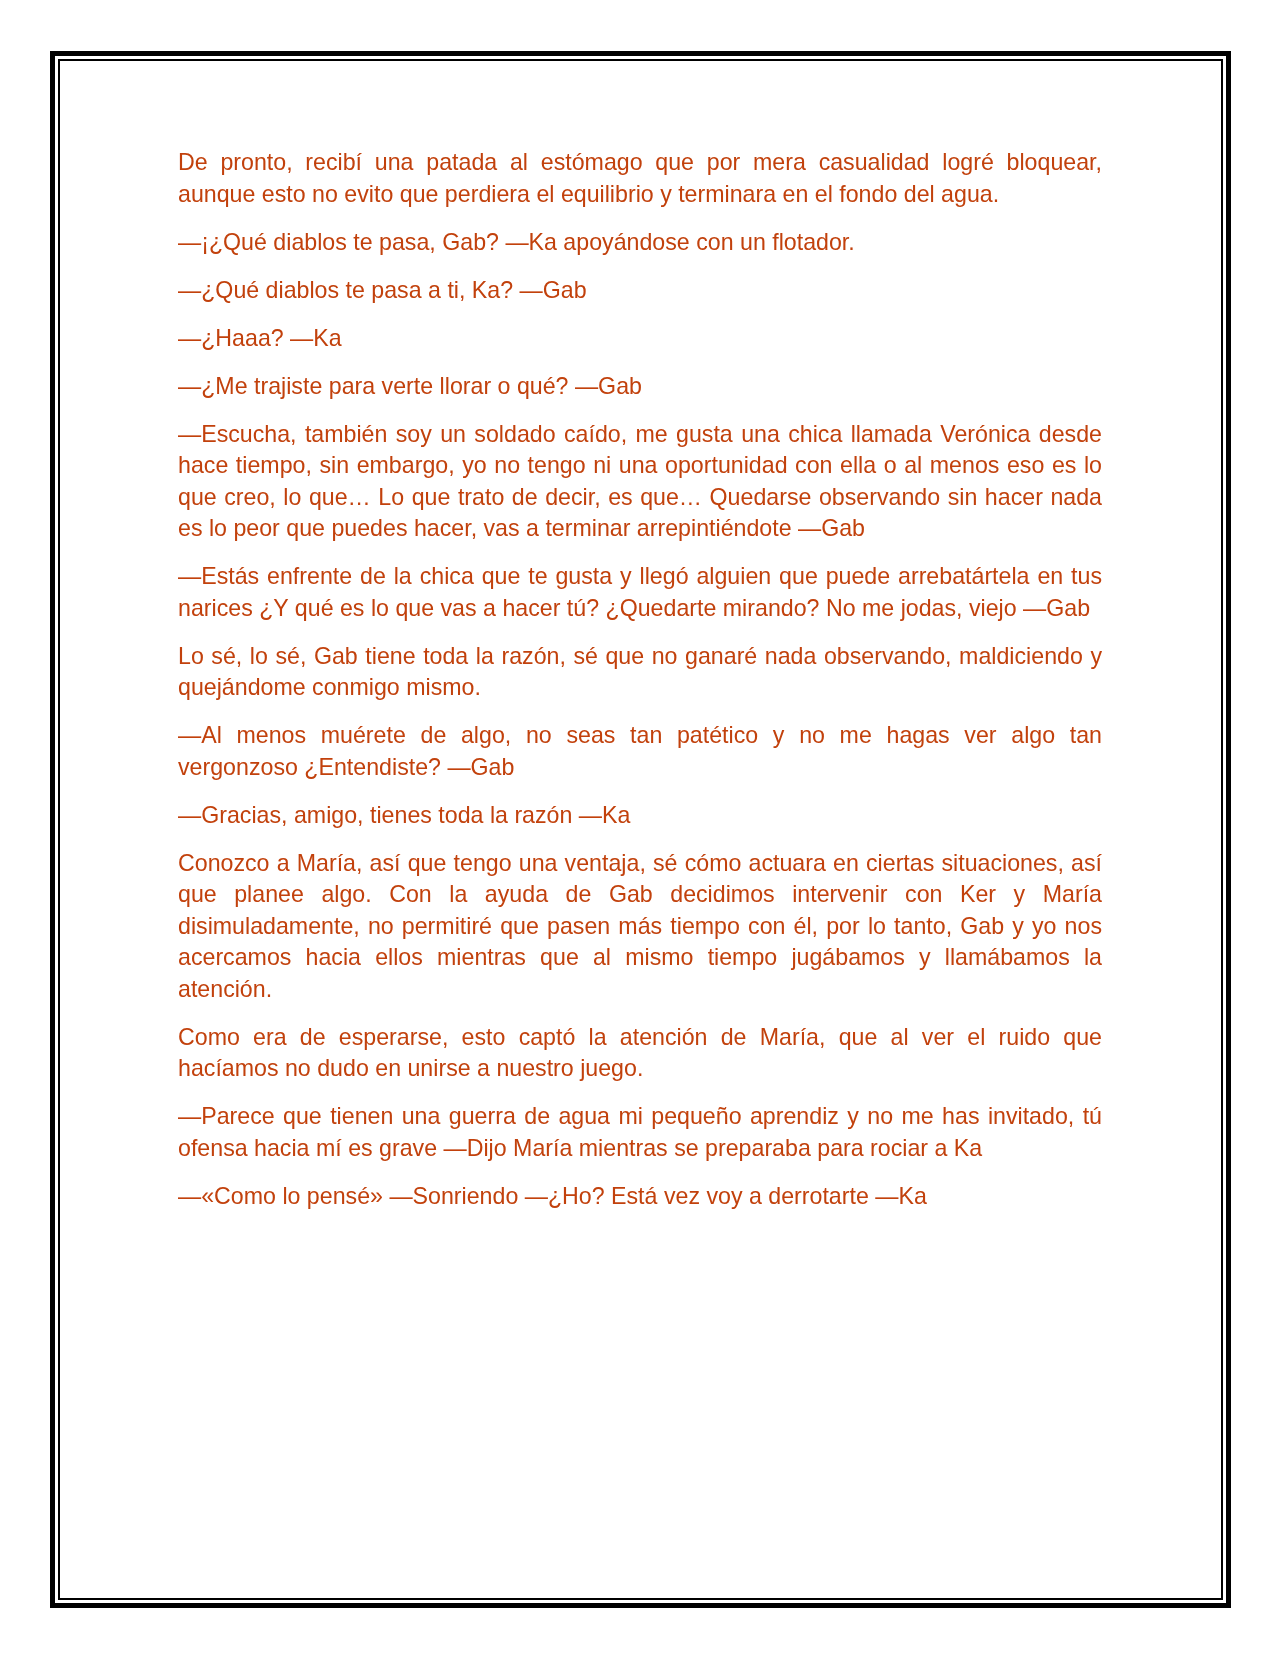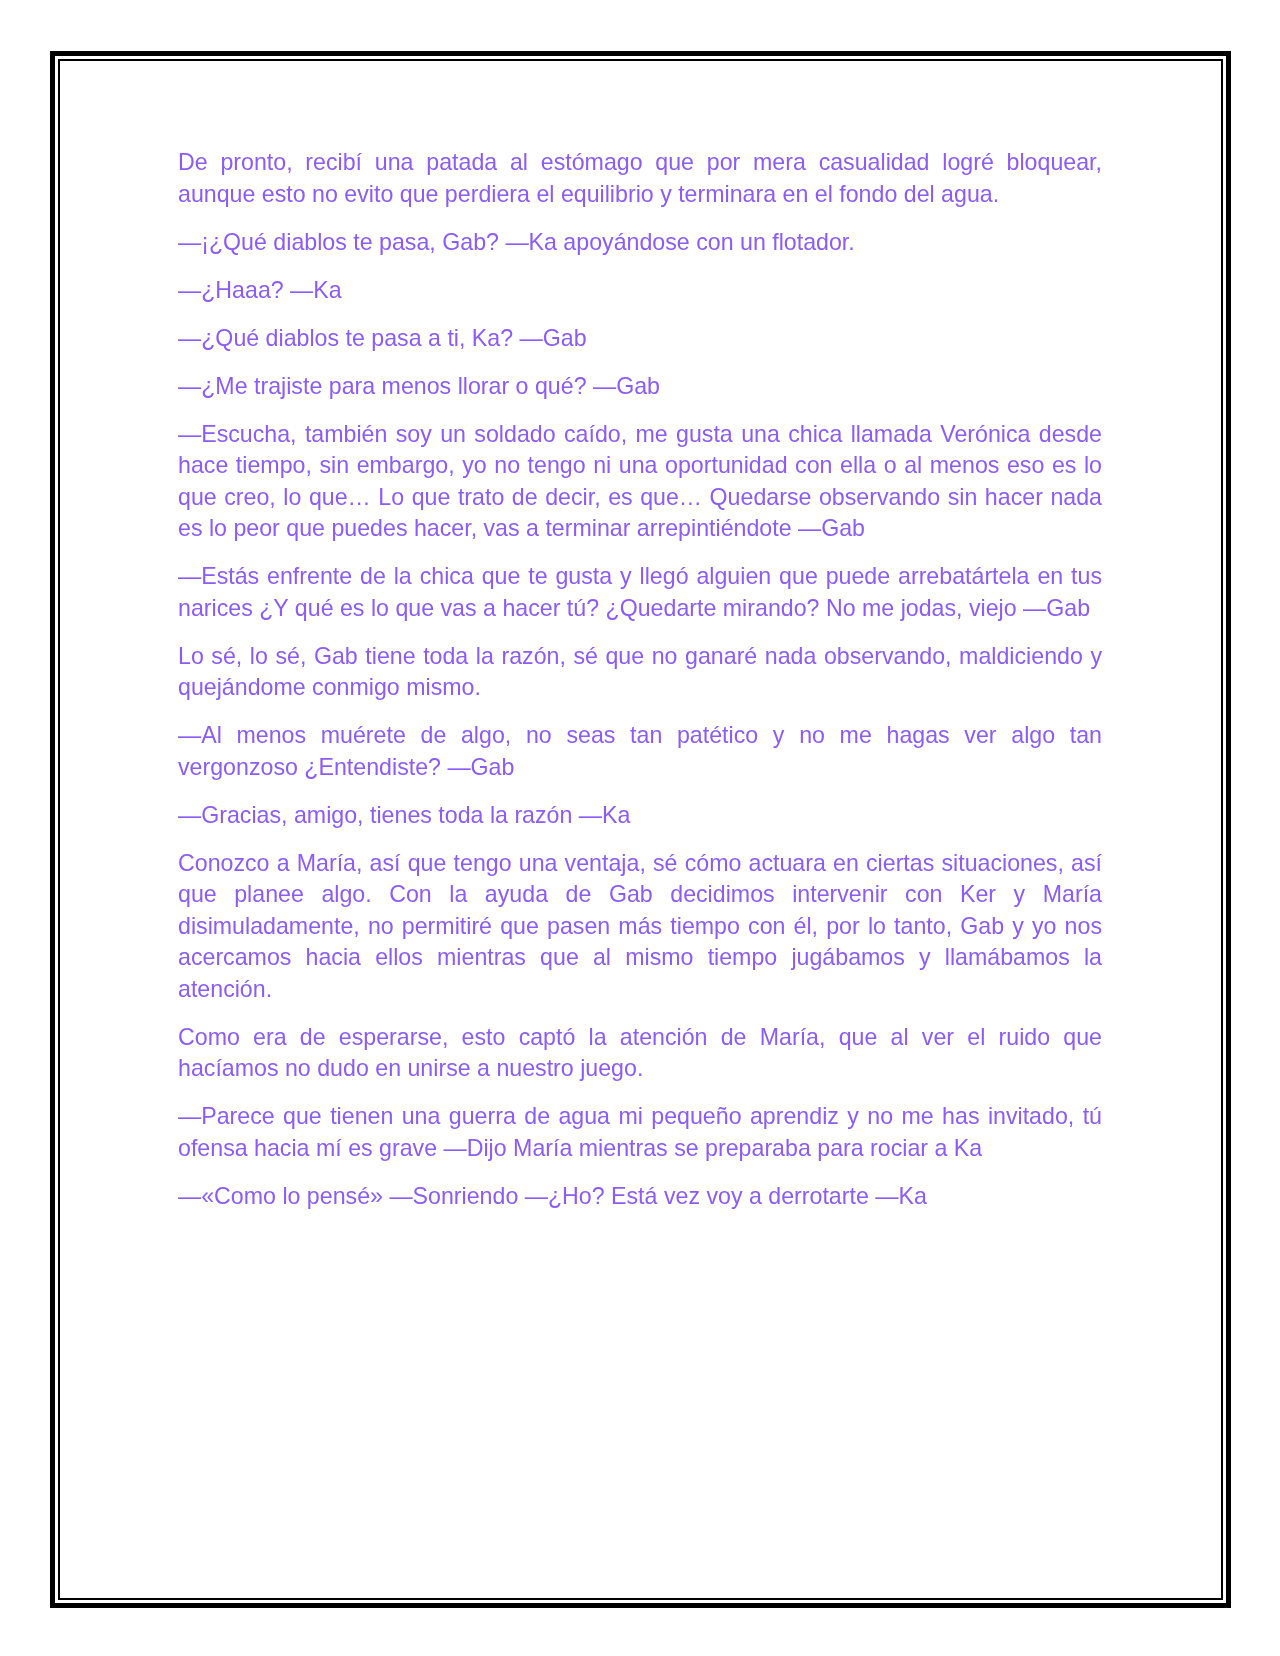--- a/index.html
+++ b/index.html
@@ -31,44 +31,44 @@
       border: 2px solid #000000;
     }
     .page-body {
       position: absolute;
       left: 178px;
       top: 147px;
       width: 924px;
       font-family: "Liberation Sans", sans-serif;
       font-size: 23.2px;
       line-height: 31.5px;
-      color: #8b5cf6;
+      color: #c2410c;
     }
     .para {
       margin: 0 0 16.5px 0;
       text-align: justify;
       text-align-last: left;
     }
     .para.nojust {
       text-align: center;
     }
   </style>
 </head>
 <body>
 
 <div class="page-frame">
   <div class="page-frame-inner"></div>
 </div>
 
 <div class="page-body">
   <p class="para">De pronto, recibí una patada al estómago que por mera casualidad logré bloquear, aunque esto no evito que perdiera el equilibrio y terminara en el fondo del agua.</p>
   <p class="para nojust">—¡¿Qué diablos te pasa, Gab? —Ka apoyándose con un flotador.</p>
+  <p class="para nojust">—¿Qué diablos te pasa a ti, Ka? —Gab</p>
   <p class="para nojust">—¿Haaa? —Ka</p>
-  <p class="para nojust">—¿Qué diablos te pasa a ti, Ka? —Gab</p>
-  <p class="para nojust">—¿Me trajiste para menos llorar o qué? —Gab</p>
+  <p class="para nojust">—¿Me trajiste para verte llorar o qué? —Gab</p>
   <p class="para">—Escucha, también soy un soldado caído, me gusta una chica llamada Verónica desde hace tiempo, sin embargo, yo no tengo ni una oportunidad con ella o al menos eso es lo que creo, lo que… Lo que trato de decir, es que… Quedarse observando sin hacer nada es lo peor que puedes hacer, vas a terminar arrepintiéndote —Gab</p>
   <p class="para">—Estás enfrente de la chica que te gusta y llegó alguien que puede arrebatártela en tus narices ¿Y qué es lo que vas a hacer tú? ¿Quedarte mirando? No me jodas, viejo —Gab</p>
   <p class="para">Lo sé, lo sé, Gab tiene toda la razón, sé que no ganaré nada observando, maldiciendo y quejándome conmigo mismo.</p>
   <p class="para">—Al menos muérete de algo, no seas tan patético y no me hagas ver algo tan vergonzoso ¿Entendiste? —Gab</p>
   <p class="para nojust">—Gracias, amigo, tienes toda la razón —Ka</p>
   <p class="para">Conozco a María, así que tengo una ventaja, sé cómo actuara en ciertas situaciones, así que planee algo. Con la ayuda de Gab decidimos intervenir con Ker y María disimuladamente, no permitiré que pasen más tiempo con él, por lo tanto, Gab y yo nos acercamos hacia ellos mientras que al mismo tiempo jugábamos y llamábamos la atención.</p>
   <p class="para">Como era de esperarse, esto captó la atención de María, que al ver el ruido que hacíamos no dudo en unirse a nuestro juego.</p>
   <p class="para">—Parece que tienen una guerra de agua mi pequeño aprendiz y no me has invitado, tú ofensa hacia mí es grave —Dijo María mientras se preparaba para rociar a Ka</p>
   <p class="para nojust">—«Como lo pensé» —Sonriendo —¿Ho? Está vez voy a derrotarte —Ka</p>
 </div>

